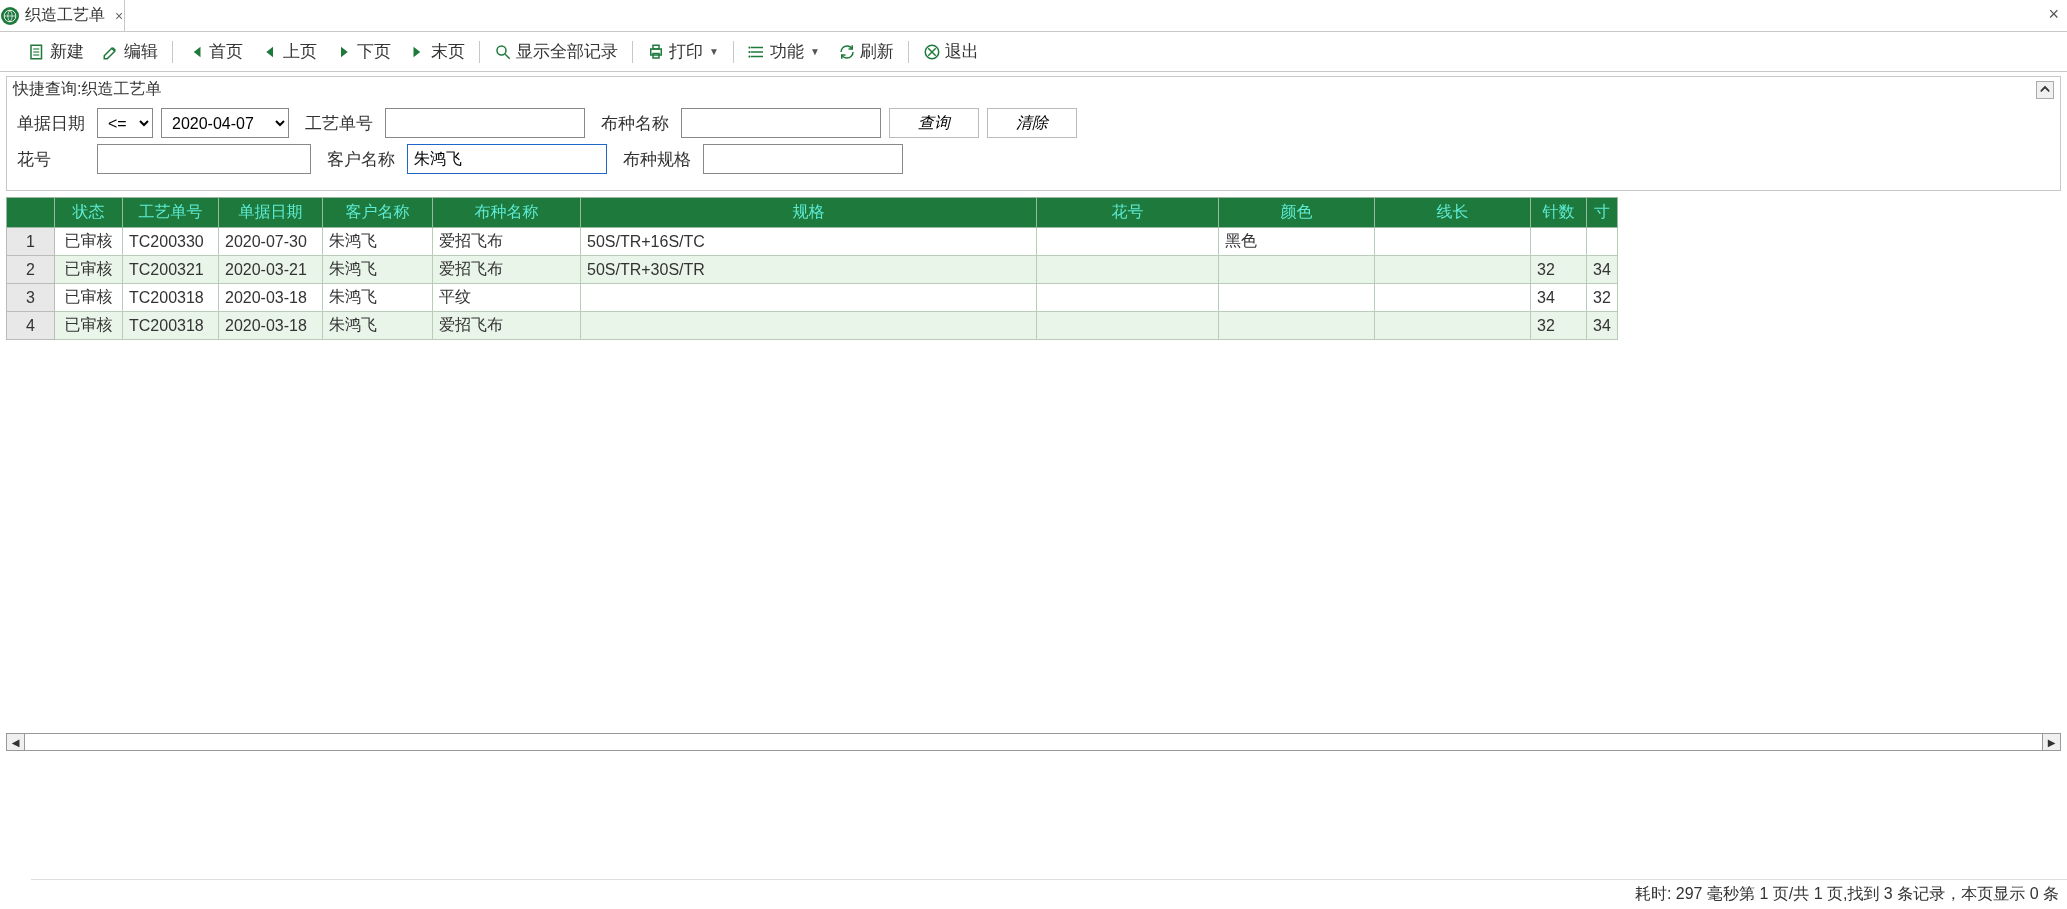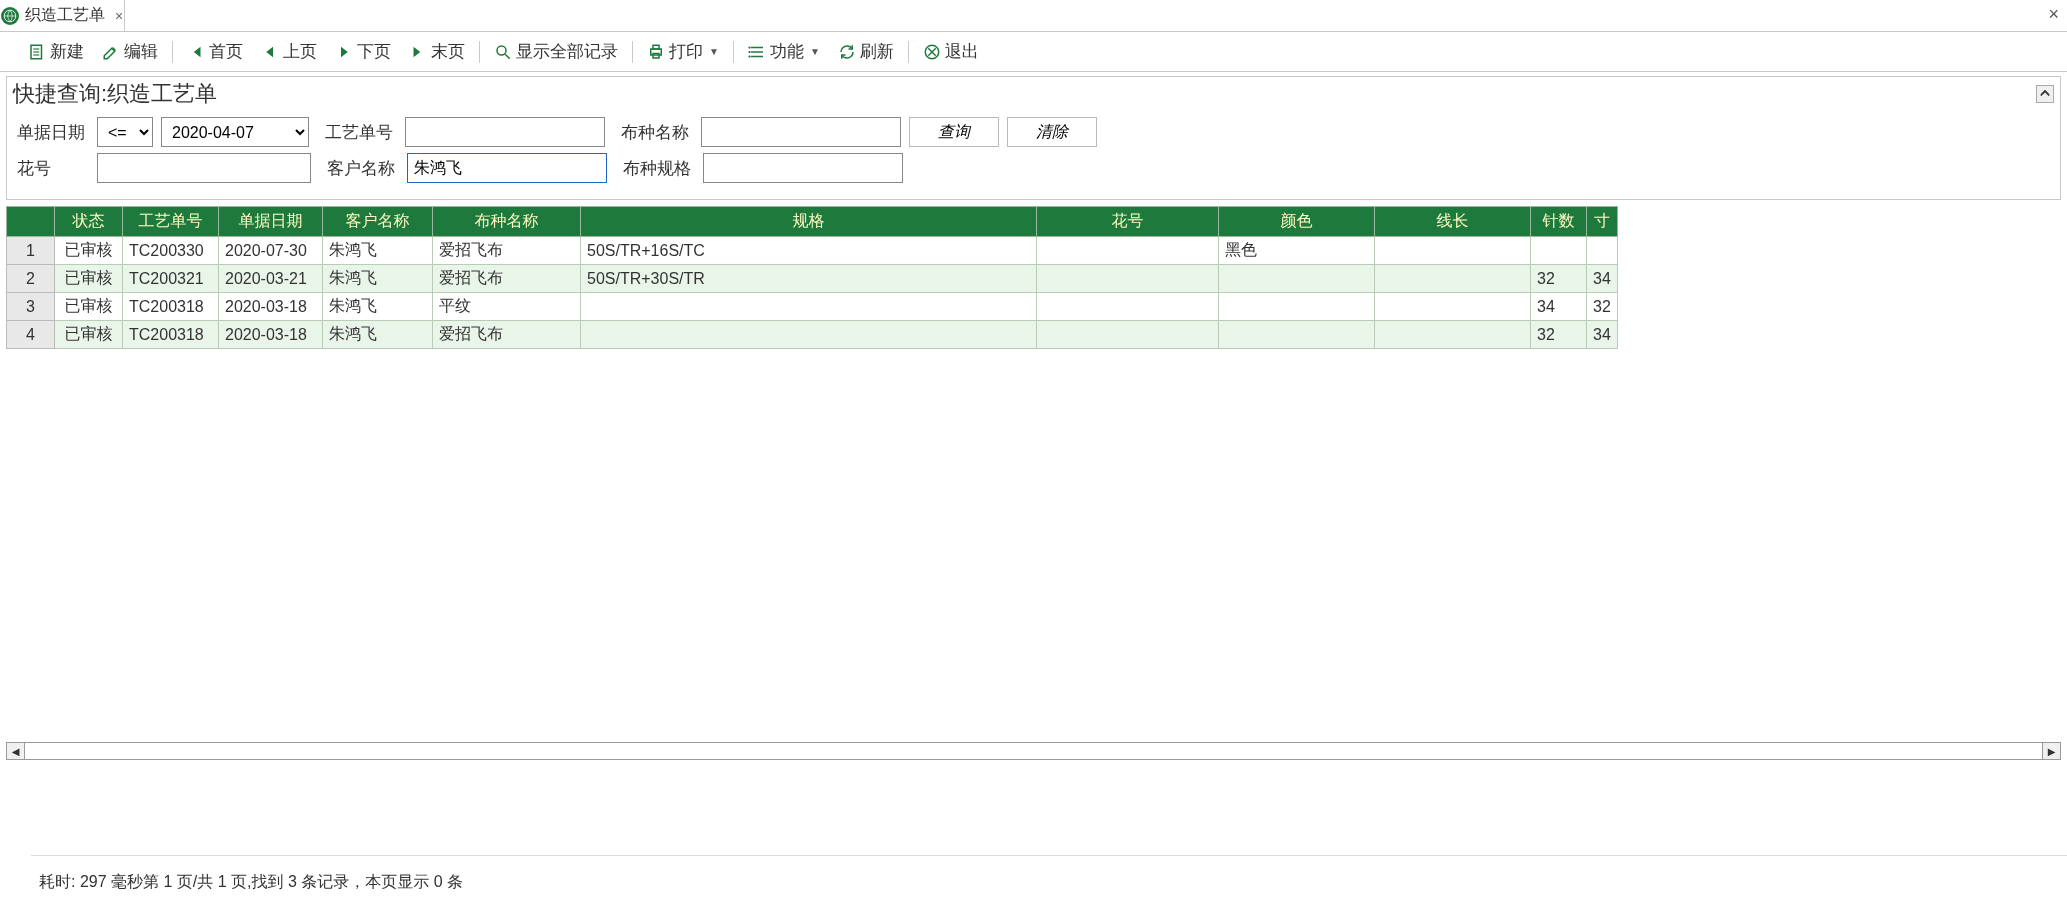--- a/index.html
+++ b/index.html
@@ -15,37 +15,37 @@
 
 .toolbar { display: flex; align-items: center; gap: 6px; padding: 6px 22px; border-bottom: 1px solid #c8c8c8; height: 40px; }
 .tb-btn { display: flex; align-items: center; gap: 4px; padding: 2px 6px; cursor: pointer; font-size: 17px; }
 .tb-sep { width: 1px; height: 22px; background: #c8c8c8; margin: 0 2px; }
 .tb-icon { width: 18px; height: 18px; display: inline-flex; align-items: center; justify-content: center; }
 .green { color: #1e7a3c; fill: #1e7a3c; }
 .dropdown-caret { color: #555; font-size: 10px; margin-left: 2px; }
 
 
 .query-panel { border: 1px solid #c8c8c8; margin: 4px 6px 6px 6px; padding: 0; }
-.query-title { display: flex; justify-content: space-between; align-items: center; padding: 2px 6px; font-size: 22px; }
+.query-title { display: flex; justify-content: space-between; align-items: center; padding: 2px 6px; font-size: 16px; }
 .collapse-btn { border: 1px solid #aaa; width: 18px; height: 18px; display: flex; align-items: center; justify-content: center; font-size: 11px; cursor: pointer; background: #f0f0f0; }
 .query-body { padding: 6px 10px 10px 10px; }
 .query-row { display: flex; align-items: center; gap: 8px; margin-bottom: 6px; }
 .q-label { width: 72px; font-size: 17px; text-align: left; }
 .q-select, .q-input { border: 1px solid #888; height: 30px; padding: 2px 6px; font-size: 16px; background: #fff; }
 .q-select.op { width: 56px; }
-.q-select.date { width: 148px; }
+.q-select.date { width: 128px; }
 .q-input.std { width: 200px; }
 .q-input.focused { border: 1px solid #1e66c8; }
 .q-btn { border: 1px solid #bbb; background: #fff; height: 30px; padding: 2px 28px; font-size: 16px; cursor: pointer; font-style: italic; }
 .q-label2 { width: 72px; font-size: 17px; margin-left: 8px; }
 
 
 .grid-wrap { margin: 0 6px; position: relative; }
 .grid { border-collapse: collapse; table-layout: fixed; }
-.grid th { background: #1e7a3c; color: #fef9c3; border: 1px solid #9ab8a0; padding: 4px 6px; font-weight: normal; font-size: 16px; text-align: center; height: 28px; }
+.grid th { background: #1e7a3c; color: #5eead4; border: 1px solid #9ab8a0; padding: 4px 6px; font-weight: normal; font-size: 16px; text-align: center; height: 28px; }
 .grid td { border: 1px solid #b8ccb8; padding: 2px 6px; font-size: 16px; height: 28px; white-space: nowrap; overflow: hidden; }
 .grid tr.odd td { background: #eaf5ea; }
 .grid tr.even td { background: #fff; }
 .grid .row-num { background: #e8e8e8 !important; text-align: center; border: 1px solid #bbb; }
 .grid th.row-num-h { background: #1e7a3c; }
 .col-rownum { width: 48px; }
 .col-status { width: 68px; }
 .col-docno { width: 96px; }
 .col-date { width: 104px; }
 .col-cust { width: 110px; }
@@ -58,21 +58,21 @@
 .col-inch { width: 28px; }
 .center { text-align: center; }
 
 
 .hscroll { margin: 6px; display: flex; align-items: center; border: 1px solid #999; height: 18px; }
 .hscroll .arrow { width: 18px; height: 100%; border-right: 1px solid #999; display: flex; align-items: center; justify-content: center; font-size: 10px; cursor: pointer; background: #f0f0f0; }
 .hscroll .arrow.right { border-right: none; border-left: 1px solid #999; }
 .hscroll .track { flex: 1; background: #f6f6f6; }
 
 
-.status-bar { position: fixed; bottom: 0; left: 0; right: 0; display: flex; justify-content: flex-start; padding: 16px 8px; font-size: 16px; border-top: 1px solid #ddd; background: #fff; margin-left: 31px; }
+.status-bar { position: fixed; bottom: 0; left: 0; right: 0; display: flex; justify-content: flex-end; padding: 4px 8px; font-size: 16px; border-top: 1px solid #ddd; background: #fff; margin-left: 31px; }
 
 .grid-scroll-area { height: 530px; overflow: hidden; }
 </style>
 </head>
 <body>
 
 <div class="tab-bar">
   <div class="tab">
     <span class="tab-icon">
       <svg viewBox="0 0 24 24" width="14" height="14" fill="#fff">

